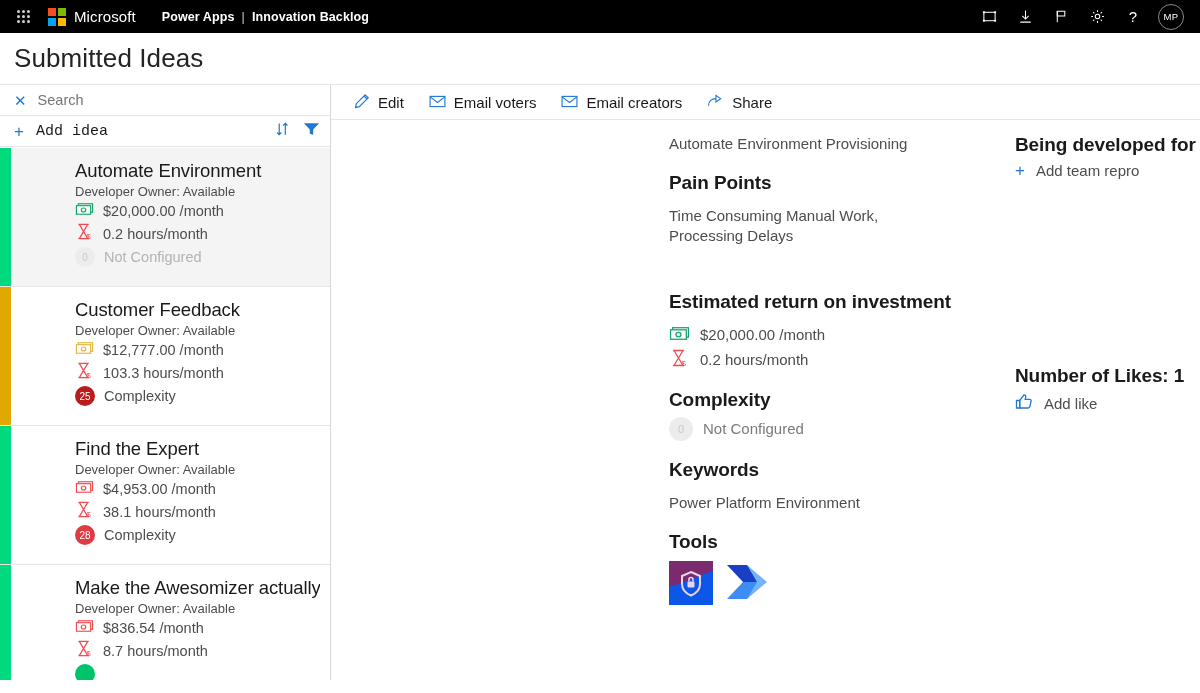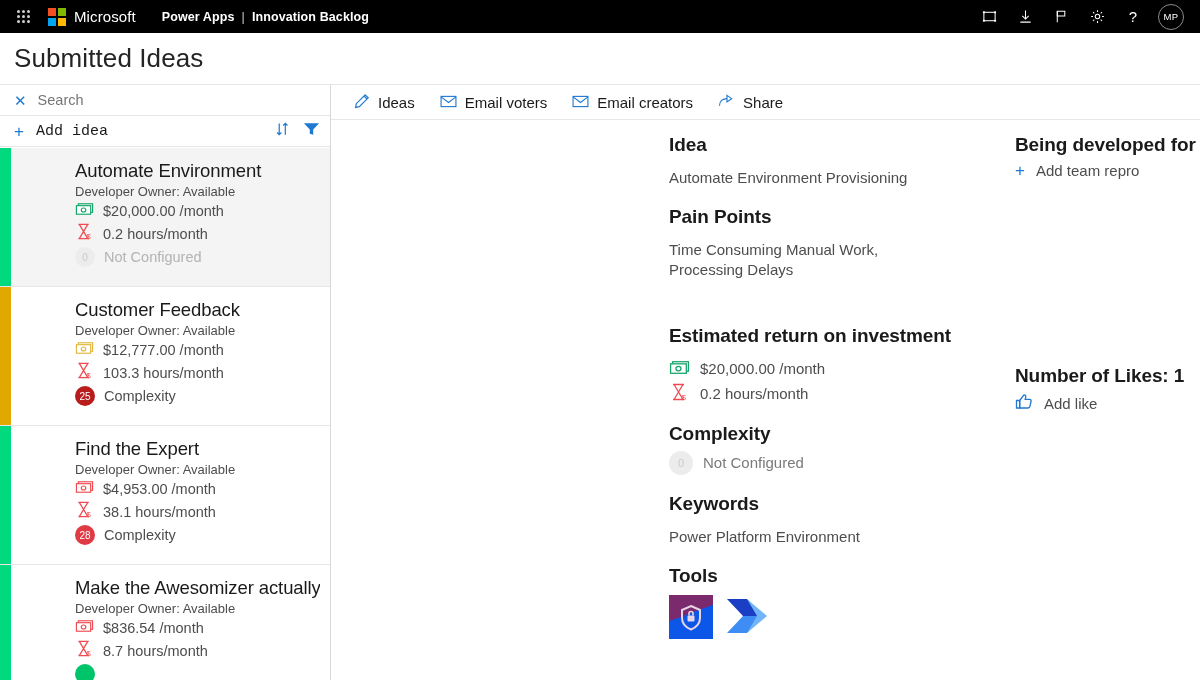--- a/index.html
+++ b/index.html
@@ -348,21 +348,21 @@
   <div class="right-pane">
 
     <div class="cmd-bar">
       <div class="cmd-btn">
         <span>
           <svg width="16" height="16" viewBox="0 0 16 16">
               <path d="M11.2 1.8l3 3L5.3 13.7 1.6 14.4l.7-3.7z" fill="none" stroke="#1f78d1" stroke-width="1.2"></path>
               <path d="M10 3l3 3" stroke="#1f78d1" stroke-width="1.2"></path>
             </svg>
         </span>
-        <span>Ideas</span>
+        <span>Edit</span>
       </div>
       <div class="cmd-btn">
         <span>
           <svg width="17" height="13" viewBox="0 0 18 14">
               <rect x="1" y="1.5" width="16" height="11" fill="none" stroke="#1f78d1" stroke-width="1.2"></rect>
               <path d="M1 2l8 6 8-6" fill="none" stroke="#1f78d1" stroke-width="1.2"></path>
             </svg>
         </span>
         <span>Email voters</span>
       </div>
@@ -383,21 +383,20 @@
             </svg>
         </span>
         <span>Share</span>
       </div>
     </div>
 
     <div class="detail">
 
       <div class="col col-a">
         <div class="blk">
-          <div class="h-lbl">Idea</div>
           <div class="v-txt">Automate Environment Provisioning</div>
         </div>
         <div class="blk" style="margin-bottom:46px;">
           <div class="h-lbl">Pain Points</div>
           <div class="v-txt" style="max-width:250px;">Time Consuming Manual Work, Processing Delays</div>
         </div>
         <div class="blk">
           <div class="h-lbl" style="margin-bottom:12px;">Estimated return on investment</div>
           <div class="row-ico">
             <span>

